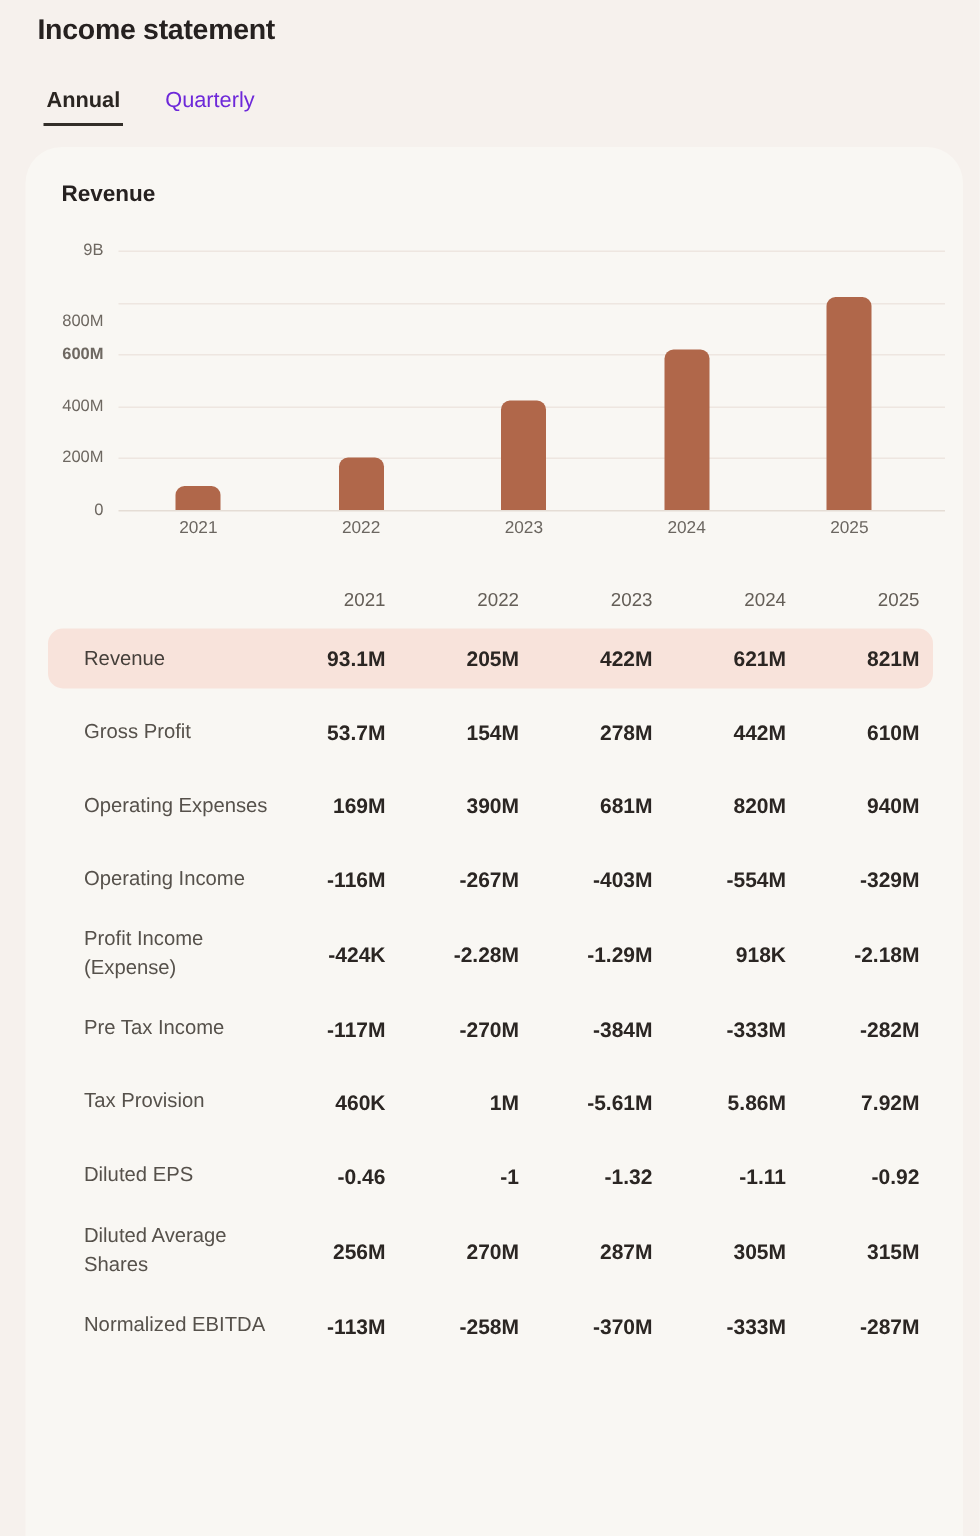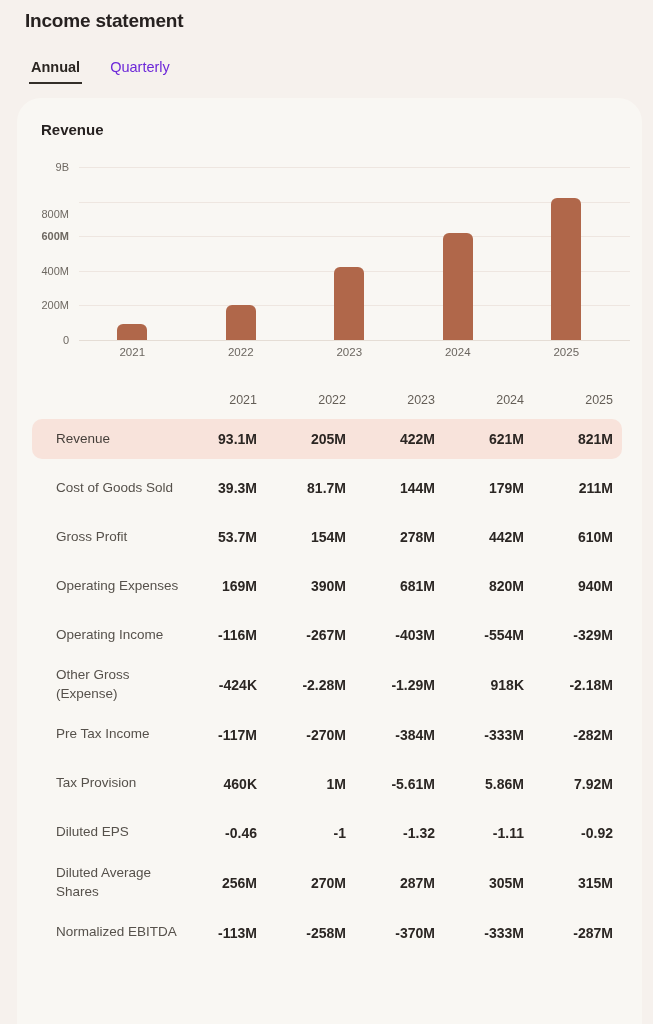--- a/index.html
+++ b/index.html
@@ -88,28 +88,20 @@
       </div>
       <div class="t-row highlight" style="background: rgb(248, 227, 219);">
         <div class="t-label"><span class="label-text">Revenue</span></div>
         <div class="t-val">93.1M</div>
         <div class="t-val">205M</div>
         <div class="t-val">422M</div>
         <div class="t-val">621M</div>
         <div class="t-val">821M</div>
       </div>
       <div class="t-row">
-        <div class="t-label"><span class="label-text">Cost of Goods Sold</span></div>
-        <div class="t-val">39.3M</div>
-        <div class="t-val">81.7M</div>
-        <div class="t-val">144M</div>
-        <div class="t-val">179M</div>
-        <div class="t-val">211M</div>
-      </div>
-      <div class="t-row">
         <div class="t-label"><span class="label-text">Gross Profit</span></div>
         <div class="t-val">53.7M</div>
         <div class="t-val">154M</div>
         <div class="t-val">278M</div>
         <div class="t-val">442M</div>
         <div class="t-val">610M</div>
       </div>
       <div class="t-row">
         <div class="t-label"><span class="label-text">Operating Expenses</span></div>
         <div class="t-val">169M</div>
@@ -120,21 +112,21 @@
       </div>
       <div class="t-row">
         <div class="t-label"><span class="label-text">Operating Income</span></div>
         <div class="t-val">-116M</div>
         <div class="t-val">-267M</div>
         <div class="t-val">-403M</div>
         <div class="t-val">-554M</div>
         <div class="t-val">-329M</div>
       </div>
       <div class="t-row">
-        <div class="t-label"><span class="label-text">Other Gross (Expense)</span></div>
+        <div class="t-label"><span class="label-text">Profit Income (Expense)</span></div>
         <div class="t-val">-424K</div>
         <div class="t-val">-2.28M</div>
         <div class="t-val">-1.29M</div>
         <div class="t-val">918K</div>
         <div class="t-val">-2.18M</div>
       </div>
       <div class="t-row">
         <div class="t-label"><span class="label-text">Pre Tax Income</span></div>
         <div class="t-val">-117M</div>
         <div class="t-val">-270M</div>

